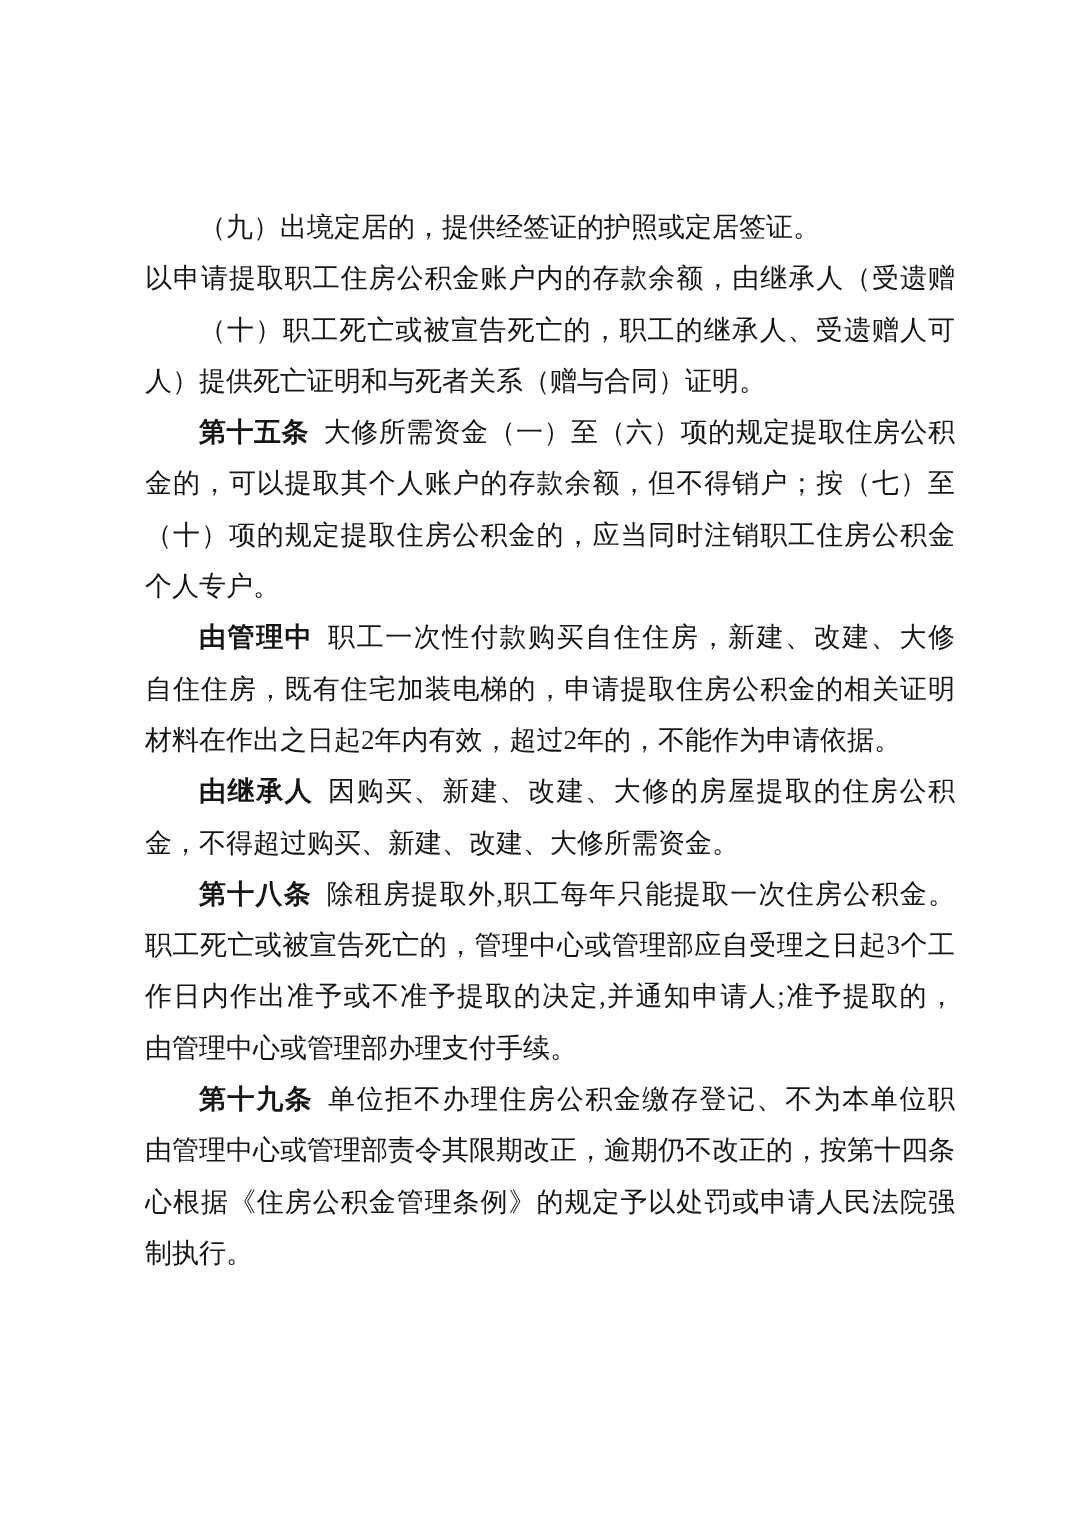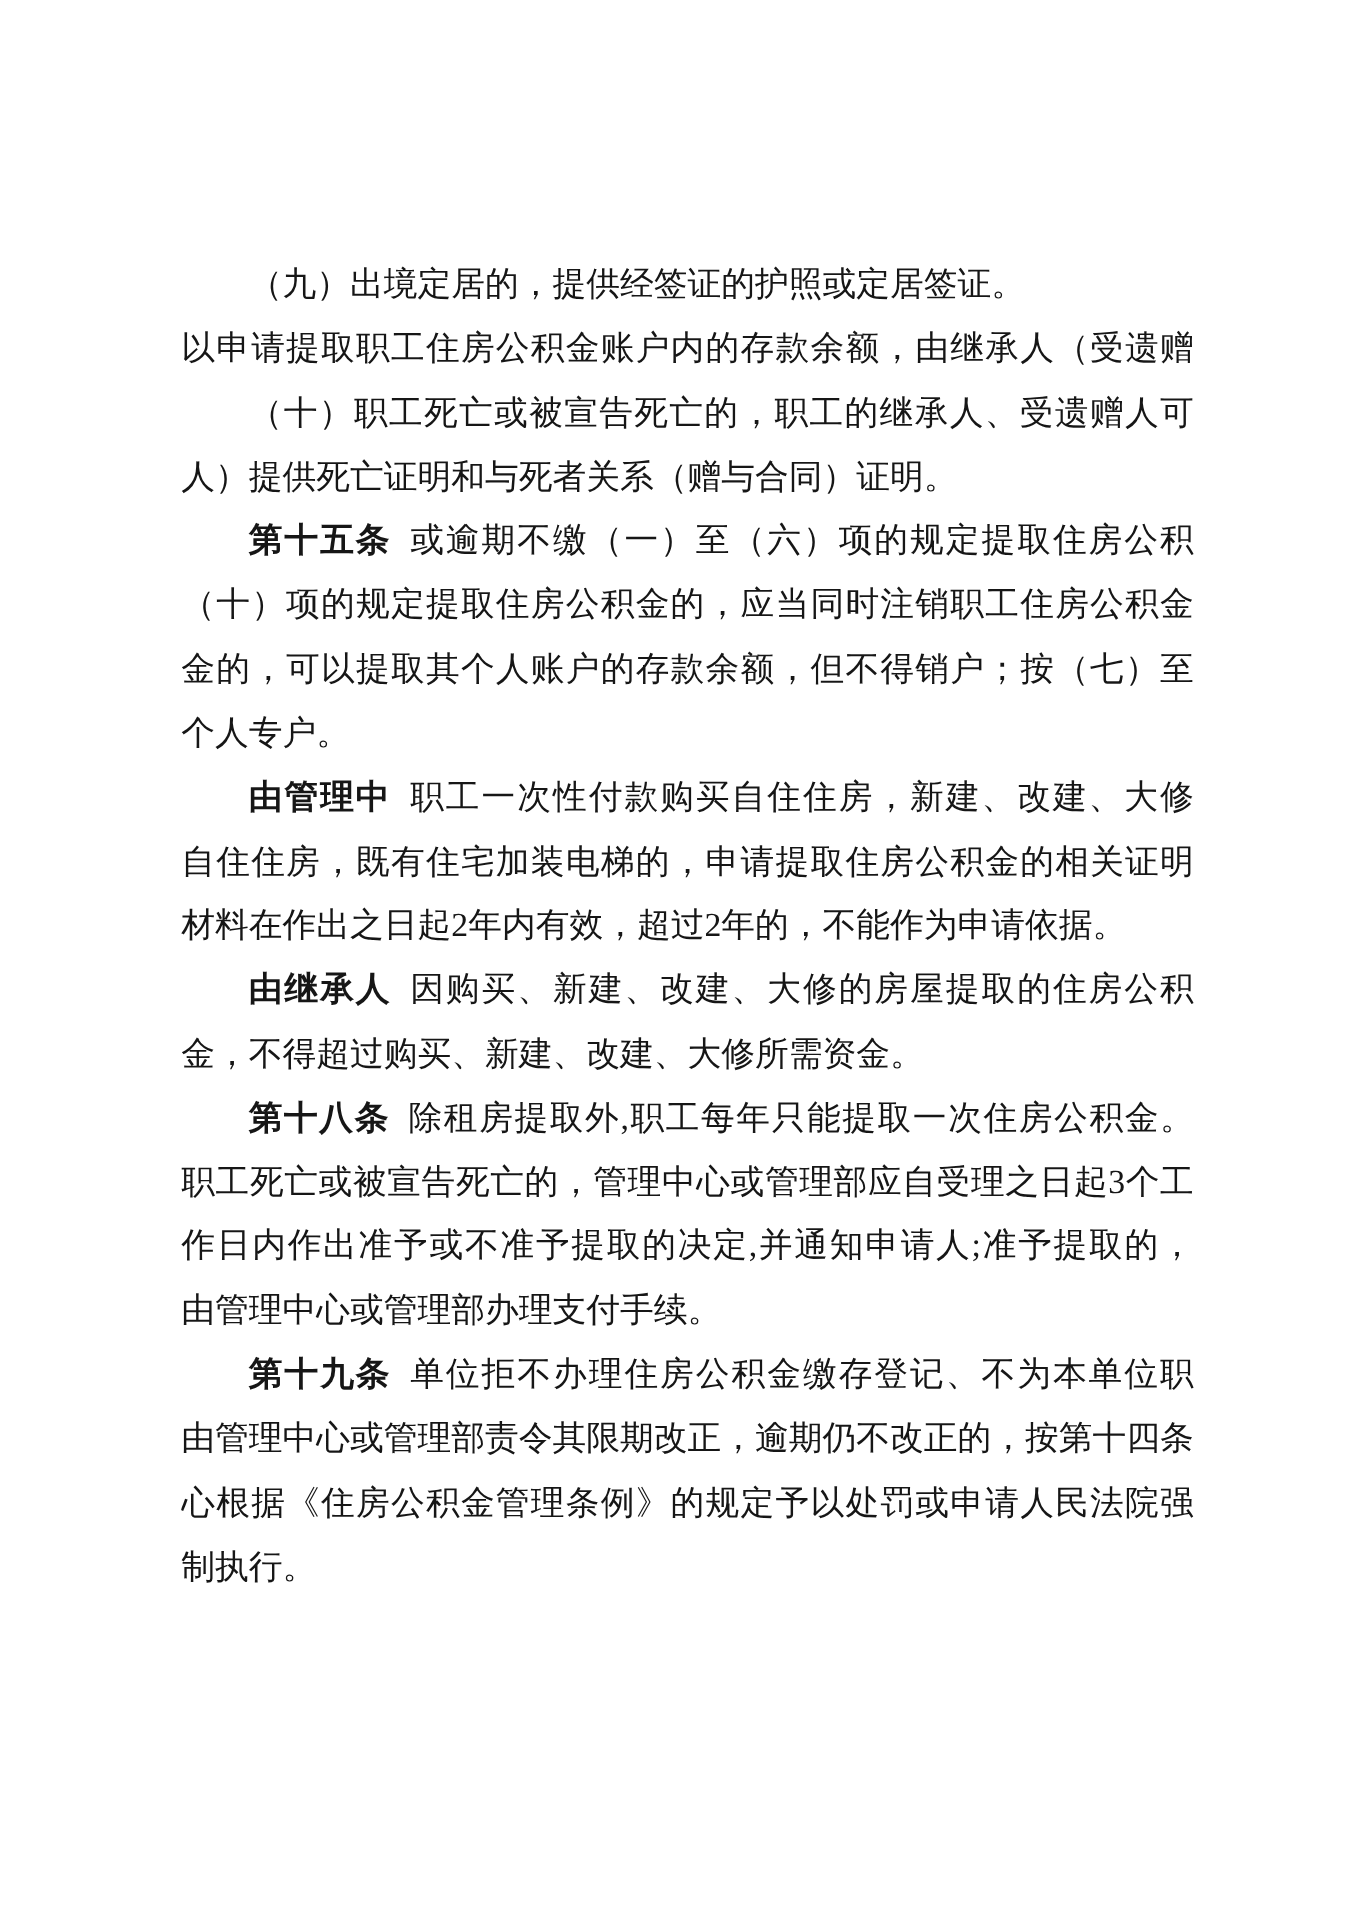--- a/index.html
+++ b/index.html
@@ -66,24 +66,24 @@
     </div>
 
     <div>
       <div class="line stretch">以申请提取职工住房公积金账户内的存款余额，由继承人（受遗赠</div>
       <div class="line first stretch">（十）职工死亡或被宣告死亡的，职工的继承人、受遗赠人可</div>
       <div class="line natural">人）提供死亡证明和与死者关系（赠与合同）证明。</div>
     </div>
 
     <div>
       <div class="line first stretch">
-        <span class="b">第十五条</span><span>或逾期不缴（一）至（六）项的规定提取住房公积</span>
+        <span class="b">第十五条</span><span>大修所需资金（一）至（六）项的规定提取住房公积</span>
       </div>
+      <div class="line stretch">金的，可以提取其个人账户的存款余额，但不得销户；按（七）至</div>
       <div class="line stretch">（十）项的规定提取住房公积金的，应当同时注销职工住房公积金</div>
-      <div class="line stretch">金的，可以提取其个人账户的存款余额，但不得销户；按（七）至</div>
       <div class="line natural">个人专户。</div>
     </div>
 
     <div>
       <div class="line first stretch">
         <span class="b">由管理中</span><span>职工一次性付款购买自住住房，新建、改建、大修</span>
       </div>
       <div class="line stretch">自住住房，既有住宅加装电梯的，申请提取住房公积金的相关证明</div>
       <div class="line natural">材料在作出之日起2年内有效，超过2年的，不能作为申请依据。</div>
     </div>

